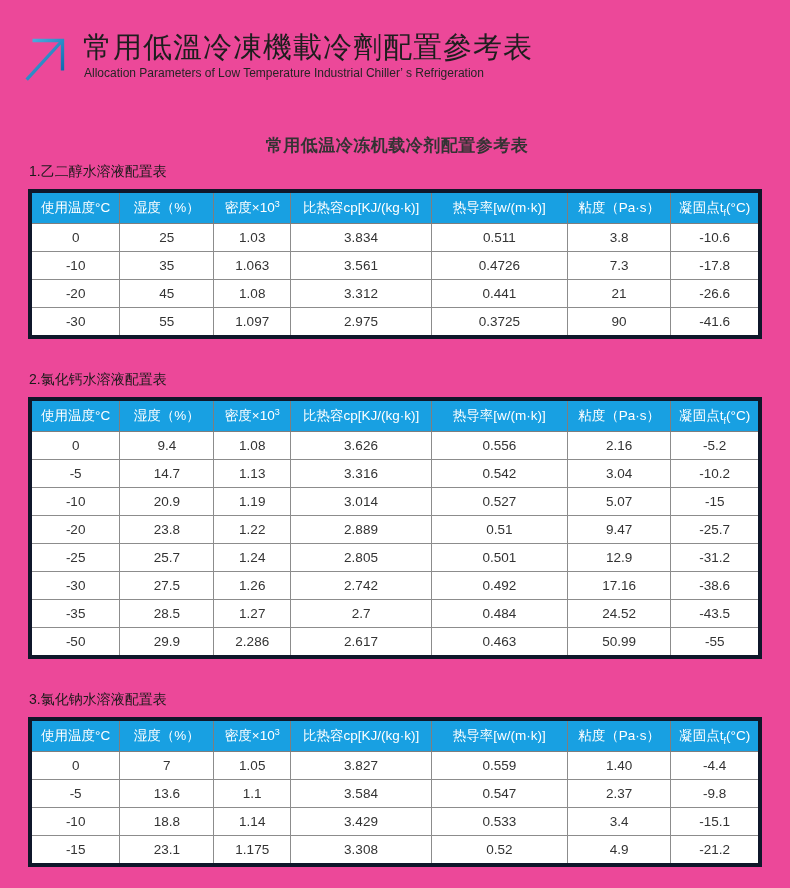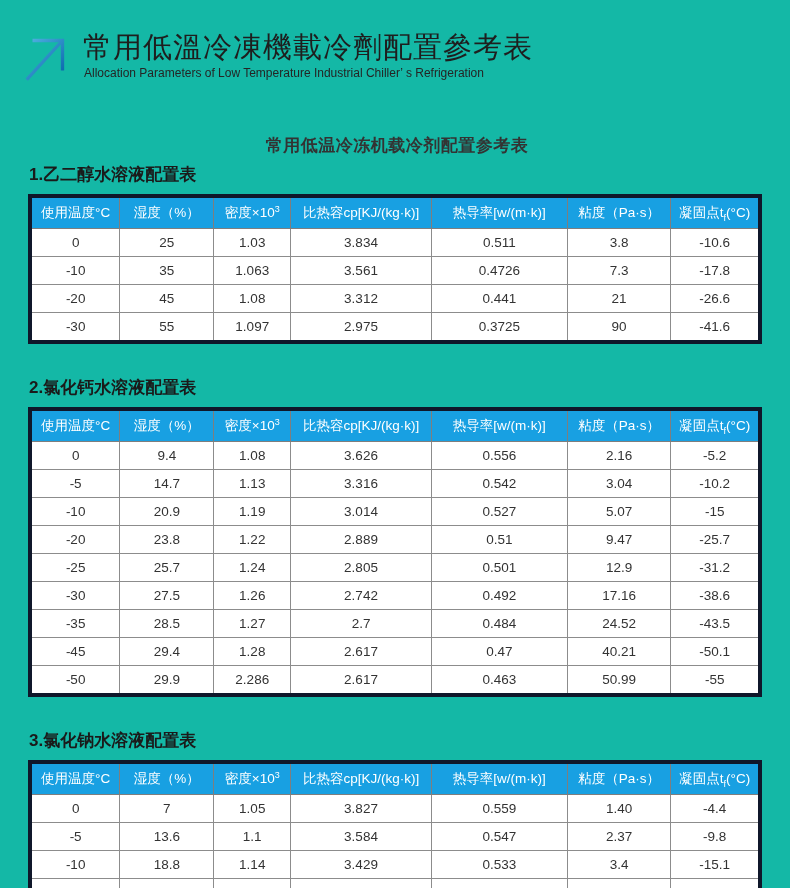--- a/index.html
+++ b/index.html
@@ -5,21 +5,21 @@
   html, body {
     margin: 0;
     padding: 0;
     background: #ffffff;
     font-family: "Liberation Sans", "DejaVu Sans", sans-serif;
   }
   .page {
     position: relative;
     width: 790px;
     height: 888px;
-    background: #14b8a6;
+    background: #ec4899;
     overflow: hidden;
   }
   
   .brand {
     display: flex;
     align-items: flex-start;
     gap: 13px;
     padding: 32px 0 0 20px;
   }
   .brand-icon { flex: 0 0 auto; }
@@ -46,22 +46,22 @@
     font-weight: 600;
     color: #333333;
     letter-spacing: 0.5px;
   }
   
   .tables {
     padding: 0 28px;
   }
   .sec-label {
     margin: 32px 0 8px 1px;
-    font-size: 17px;
-    font-weight: 700;
+    font-size: 14px;
+    font-weight: 400;
     color: #1a1a1a;
   }
   .section:first-child .sec-label { margin-top: 6px; }
   table {
     width: 100%;
     border-collapse: collapse;
     table-layout: fixed;
     border: 4px solid #0f172a;
   }
   col.c1 { width: 12.3%; }
@@ -267,29 +267,20 @@
             <tr>
               <td>-35</td>
               <td>28.5</td>
               <td>1.27</td>
               <td>2.7</td>
               <td>0.484</td>
               <td>24.52</td>
               <td>-43.5</td>
             </tr>
             <tr>
-              <td>-45</td>
-              <td>29.4</td>
-              <td>1.28</td>
-              <td>2.617</td>
-              <td>0.47</td>
-              <td>40.21</td>
-              <td>-50.1</td>
-            </tr>
-            <tr>
               <td>-50</td>
               <td>29.9</td>
               <td>2.286</td>
               <td>2.617</td>
               <td>0.463</td>
               <td>50.99</td>
               <td>-55</td>
             </tr>
           </tbody>
     </table>

